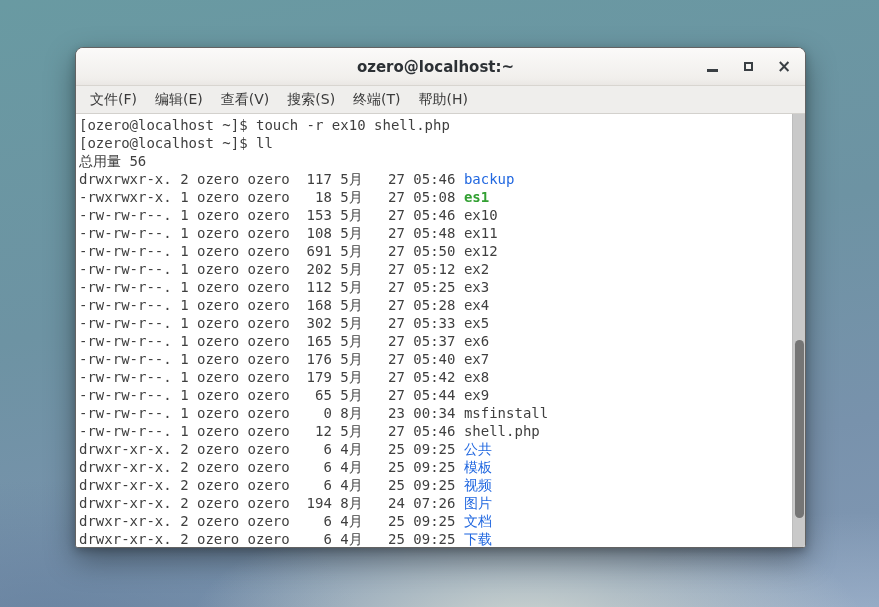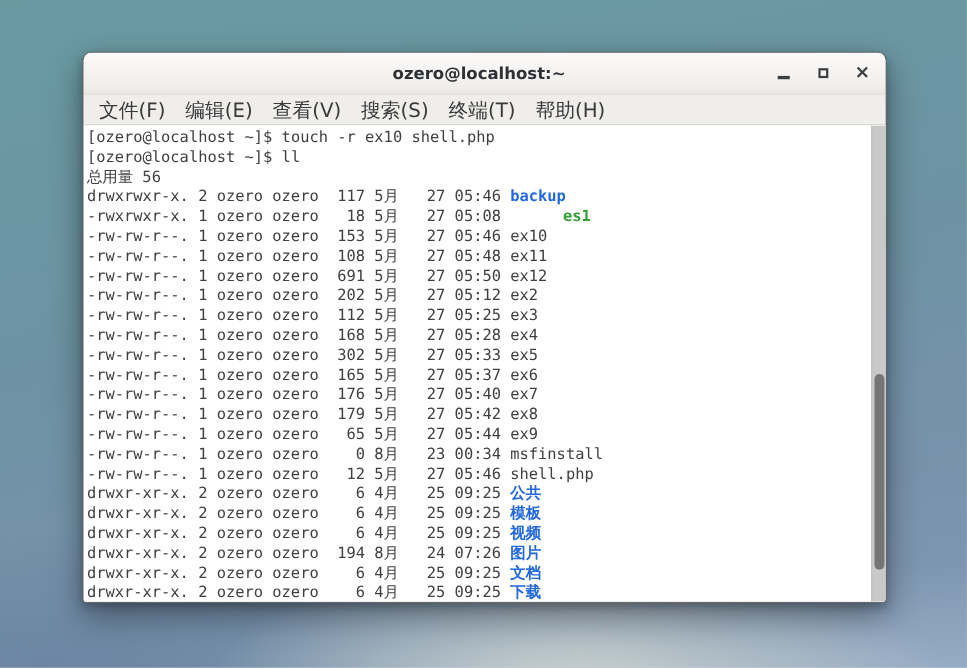--- a/index.html
+++ b/index.html
@@ -38,34 +38,34 @@
     width:22px; height:22px; display:flex; align-items:center; justify-content:center;
     color:#3a3f43; cursor:default;
   }
   .ctl .min-glyph { width:11px; height:2.5px; background:#3a3f43; margin-top:8px; }
   .ctl .max-glyph { width:9px; height:9px; border:2px solid #3a3f43; }
   .ctl.close { font-size:17px; font-weight:bold; line-height:1; }
   .menubar {
     height:28px; flex:0 0 28px; background:#efeeec;
     border-bottom:1px solid #d3d1cd;
     display:flex; align-items:center; padding-left:5px;
-    font-size:18px; color:#3a3a3a;
+    font-size:14px; color:#3a3a3a;
   }
   .menu-item { padding:3px 9px; white-space:nowrap; }
   .term-wrap { flex:1 1 auto; position:relative; background:#ffffff; overflow:hidden; }
   .term-output {
     position:absolute; left:3px; top:2px; right:14px; bottom:0;
     font-family:"DejaVu Sans Mono","Liberation Mono",monospace;
     font-size:14px; line-height:18px; color:var(--fg,#3f3f3f);
     white-space:pre; overflow:hidden;
   }
   .term-line { height:18px; }
   .seg-fg   { color:var(--fg,#3f3f3f);text-align:right; }
-  .seg-dir  { color:var(--dir,#2268e0); font-weight:bold; }
-  .seg-exec { color:var(--exec,#33a033); font-weight:bold;margin-left:48px; }
+  .seg-dir  { color:var(--dir,#2268e0); font-weight:normal; }
+  .seg-exec { color:var(--exec,#33a033); font-weight:bold; }
   .scrollbar {
     position:absolute; top:0; right:0; width:13px; bottom:0;
     background:#c9c9c9; border-left:1px solid #bdbdbd;
   }
   .scroll-thumb {
     position:absolute; left:2px; width:9px; top:226px; height:178px;
     background:#757575; border-radius:5px;
   }
 </style>
 </head>

